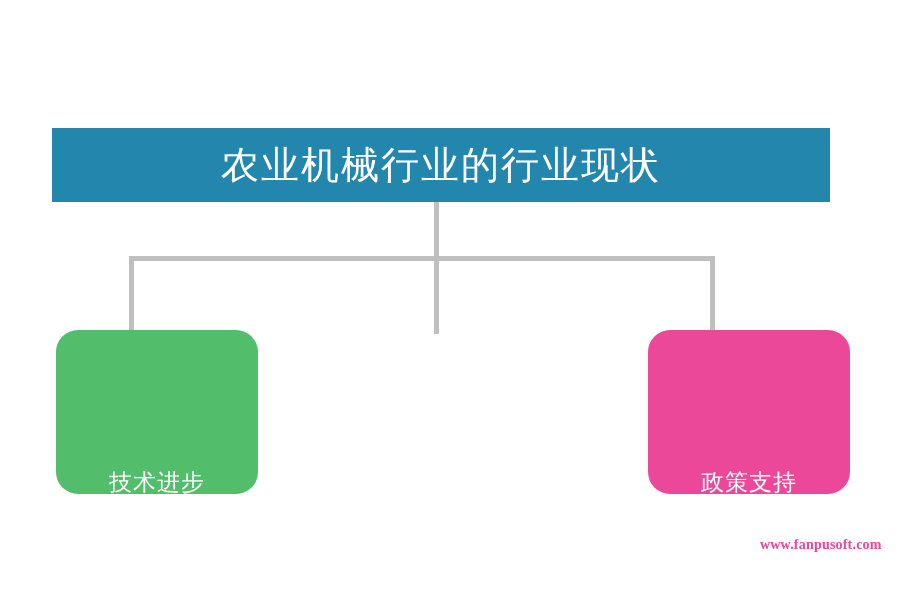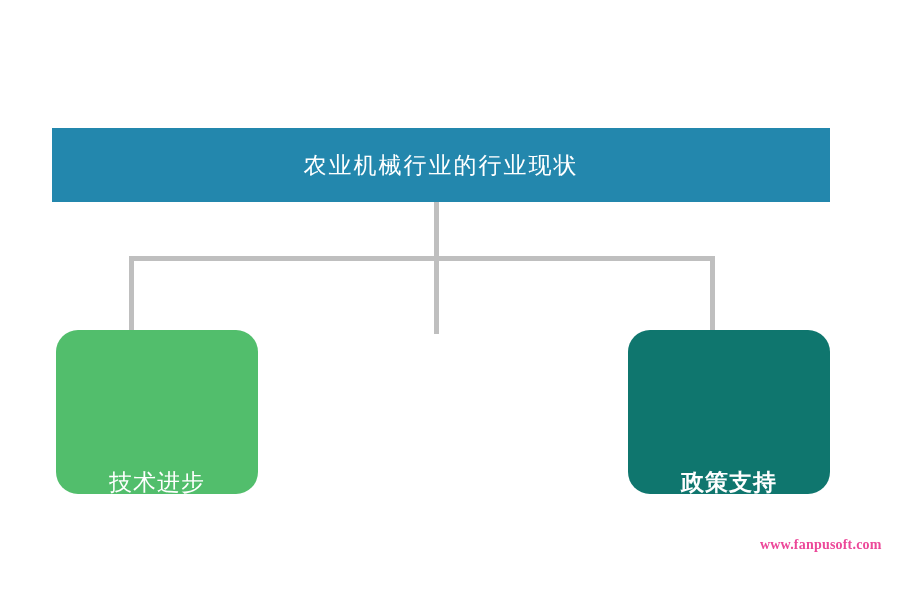--- a/index.html
+++ b/index.html
@@ -29,21 +29,21 @@
     width: 778px;
     height: 74px;
     background: #2387ad;
     display: flex;
     align-items: center;
     justify-content: center;
     box-sizing: border-box;
   }
   .title-banner .title-text {
     color: #ffffff;
-    font-size: 23px;
+    font-size: 38px;
     letter-spacing: 2px;
     font-weight: normal;
     line-height: 1;
     white-space: nowrap;
   }
 
   
   .connector {
     position: absolute;
     background: #bfbfbf;
@@ -93,21 +93,21 @@
   }
   .node .node-label {
     color: #ffffff;
     font-size: 23px;
     letter-spacing: 1px;
     line-height: 1;
     white-space: nowrap;
   }
   .node-0 { left: 56px;  background: #52be6c; }
   .node-1 { left: 336px; background: #87c64b; }
-  .node-2 { left: 628px; background: #0f766e; font-weight: bold; }
+  .node-2 { left: 648px; background: #ec4899; }
 
   
   .brand {
     position: absolute;
     left: 760px;
     top: 536px;
     width: 136px;
     height: 54px;
   }
   .brand-row {

